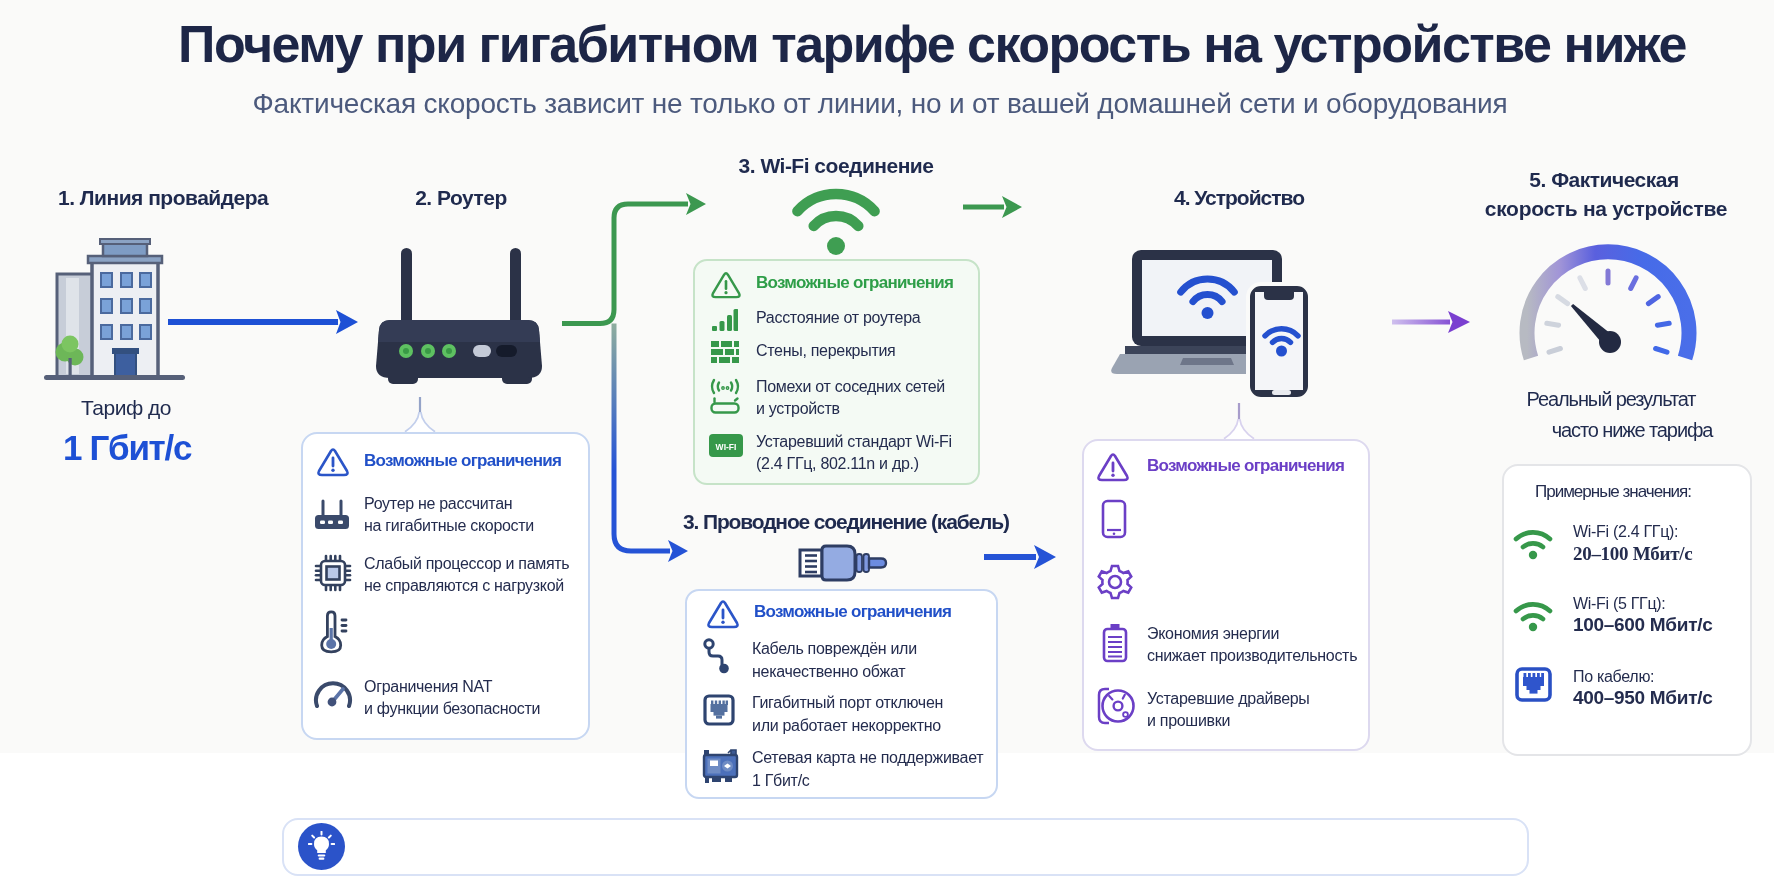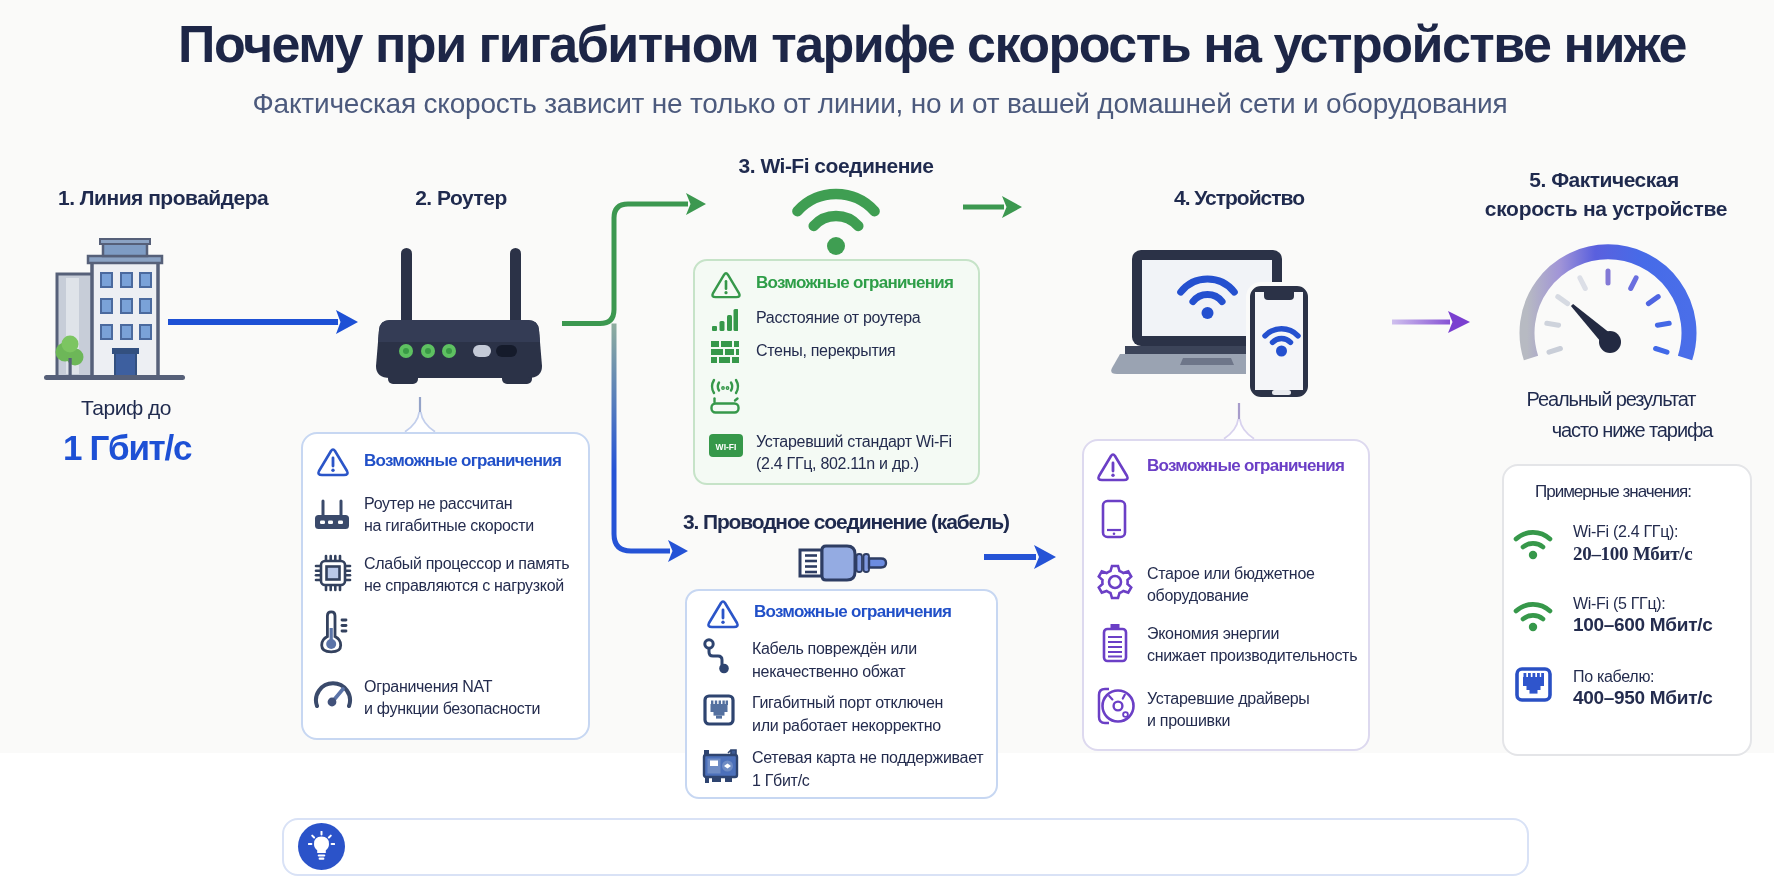--- a/index.html
+++ b/index.html
@@ -307,20 +307,21 @@
         <path d="M11,5.5 Q8.5,9.5 11,13.5"></path>
       <path d="M28,3 Q32,9.5 28,16"></path>
         <path d="M23,5.5 Q25.5,9.5 23,13.5"></path>
       <circle cx="15" cy="11" r="0.7"></circle>
         <circle cx="19.5" cy="11" r="0.7"></circle>
       <line x1="6.5" y1="21.5" x2="6.5" y2="25"></line>
       <rect x="3.5" y="26.5" width="27" height="9" rx="4"></rect>
       <line x1="27" y1="23.5" x2="29.5" y2="21.5"></line>
     </g>
   </svg>
+  <div class="t" style="left:756px;top:376px;">Помехи от соседних сетей<br>и устройств</div>
   <svg class="abs" style="left:709px;top:434px;" width="34" height="23" viewBox="0 0 34 23">
     <rect x="0" y="0" width="34" height="23" rx="4" fill="#36984a"></rect>
     <text x="17" y="15.5" font-family="Liberation Sans, sans-serif" font-size="8.5" font-weight="700" fill="#fff" text-anchor="middle">WI-FI</text>
   </svg>
   <div class="t" style="left:756px;top:431px;">Устаревший стандарт Wi-Fi<br>(2.4 ГГц, 802.11n и др.)</div>
   <div class="card" style="left:685px;top:589px;width:313px;height:210px;border-radius:14px;"></div>
   <svg class="abs" style="left:706px;top:599px;" width="34" height="30" viewBox="0 0 34 30">
     <path d="M15,4 Q17,1 19,4 L31,24 Q33,28 28,28 L6,28 Q1,28 3,24 Z" fill="none" stroke="#2b55c8" stroke-width="2.6" stroke-linejoin="round"></path>
     <line x1="17" y1="11" x2="17" y2="19" stroke="#2b55c8" stroke-width="2.8" stroke-linecap="round"></line>
     <circle cx="17" cy="23.2" r="1.7" fill="#2b55c8"></circle>
@@ -372,21 +373,20 @@
     <rect x="2" y="2" width="22" height="36" rx="4.5" fill="none" stroke="#6b3fc6" stroke-width="2.6"></rect>
     <line x1="6" y1="31" x2="20" y2="31" stroke="#6b3fc6" stroke-width="2.2"></line>
     <circle cx="13" cy="34.8" r="1.3" fill="#6b3fc6"></circle>
   </svg>
   <svg class="abs" style="left:1097px;top:561px;" width="36" height="42" viewBox="0 0 36 42">
     <g fill="none" stroke="#6b3fc6" stroke-width="2.6">
       <path d="M15,5 L21,5 L22.5,10 Q24.5,10.7 26.3,12 L31.2,10.4 L34.2,15.6 L30.5,19 Q30.8,21 30.5,23 L34.2,26.4 L31.2,31.6 L26.3,30 Q24.5,31.3 22.5,32 L21,37 L15,37 L13.5,32 Q11.5,31.3 9.7,30 L4.8,31.6 L1.8,26.4 L5.5,23 Q5.2,21 5.5,19 L1.8,15.6 L4.8,10.4 L9.7,12 Q11.5,10.7 13.5,10 Z"></path>
       <circle cx="18" cy="21" r="6"></circle>
     </g>
   </svg>
-  <div class="t" style="left:1147px;top:563px;">Старое или бюджетное<br>оборудование</div>
   <svg class="abs" style="left:1102px;top:623px;" width="26" height="40" viewBox="0 0 26 40">
     <rect x="2" y="6" width="22" height="32" rx="3.5" fill="none" stroke="#6b3fc6" stroke-width="2.6"></rect>
     <rect x="8.5" y="1" width="9" height="5" fill="#6b3fc6"></rect>
     <g stroke="#6b3fc6" stroke-width="2">
       <line x1="6" y1="14" x2="20" y2="14"></line>
         <line x1="6" y1="19" x2="20" y2="19"></line>
       <line x1="6" y1="24" x2="20" y2="24"></line>
         <line x1="6" y1="29" x2="20" y2="29"></line>
         <line x1="6" y1="33.5" x2="20" y2="33.5"></line>
     </g>

